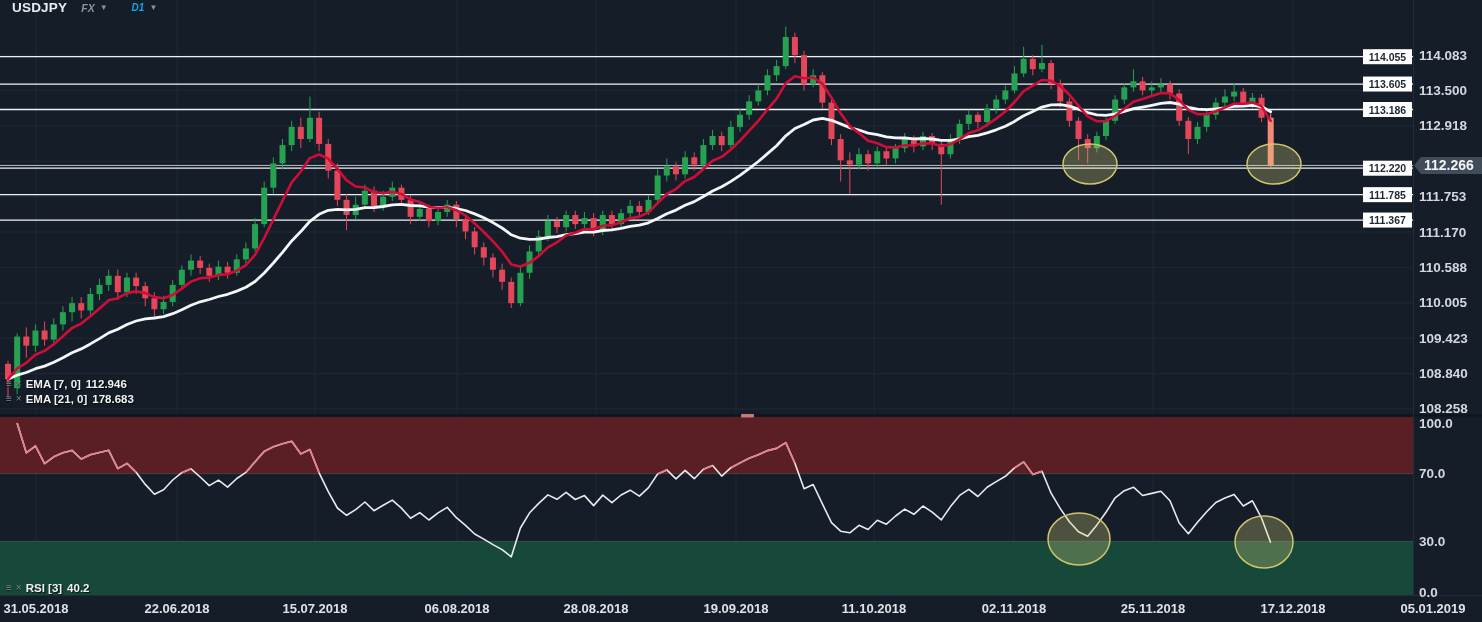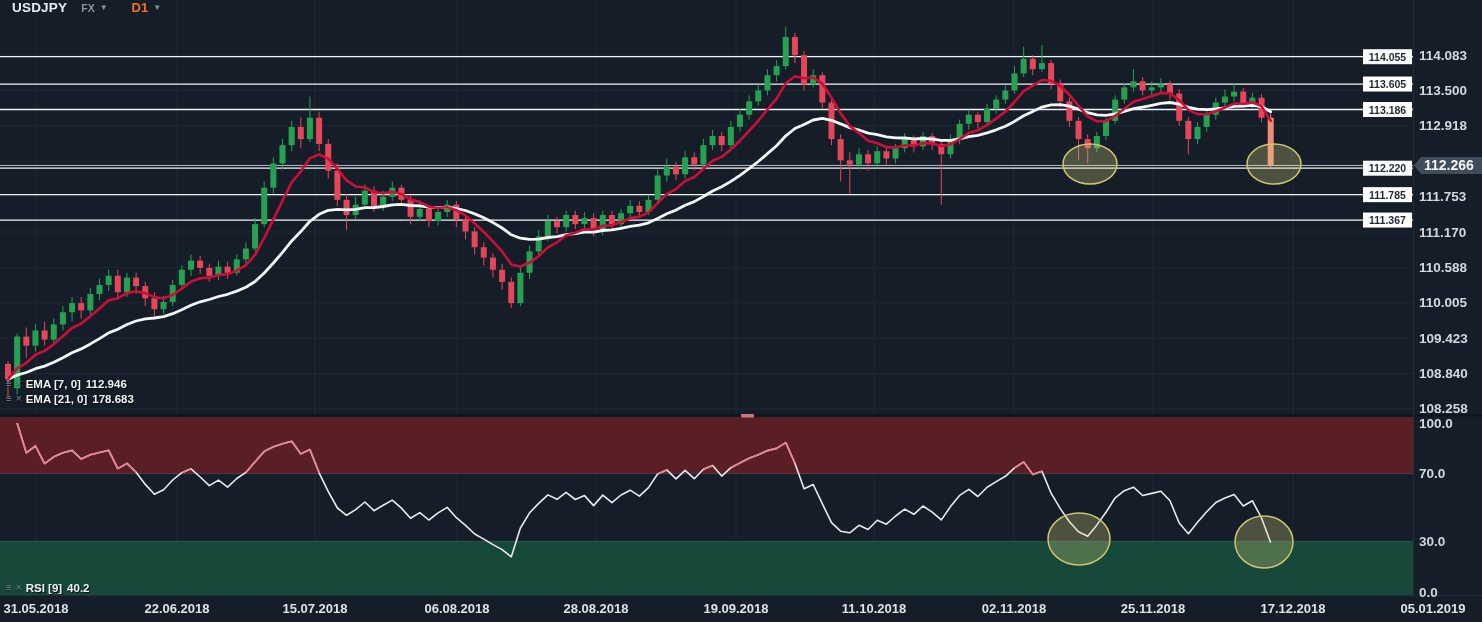--- a/index.html
+++ b/index.html
@@ -3,22 +3,22 @@
 <meta charset="utf-8">
 <style>
   html,body{margin:0;padding:0;background:#10161f;}
   .chart-app{position:relative;width:1482px;height:622px;background:#151e28;overflow:hidden;
     font-family:"Liberation Sans",sans-serif;}
   #chart-svg{position:absolute;left:0;top:0;}
   #chart-svg text{font-family:"Liberation Sans",sans-serif;font-weight:700;}
   .toolbar{position:absolute;left:12px;top:0;display:flex;align-items:center;z-index:5;}
   .symbol{color:#e9ecf0;font-size:13.5px;font-weight:800;letter-spacing:.2px;}
   .dd{display:flex;align-items:center;margin-left:14px;cursor:pointer;}
-  .dd .lbl{color:#8b939e;font-size:10.5px;font-weight:700;}
-  .dd.interval .lbl{color:#f97316;font-size:13px;padding-left:10px;}
+  .dd .lbl{color:#8b939e;font-size:10.5px;font-weight:700;font-style:italic;}
+  .dd.interval .lbl{color:#0ea5e9;font-size:10px;padding-left:10px;}
   .caret{color:#8b939e;font-size:8px;margin-left:5px;}
   .legend{position:absolute;left:6px;z-index:5;}
   .legend-row{display:flex;align-items:center;height:13px;margin-bottom:2px;}
   .mini-btn{color:#7e8792;font-size:10px;line-height:10px;margin-right:4px;cursor:pointer;
     text-shadow:0 1px 1px rgba(0,0,0,.7);}
   .legend-text{color:#f0f2f4;font-size:11.5px;font-weight:700;text-shadow:1px 1px 1px rgba(0,0,0,.8);}
   .legend-text .val{margin-left:5px;}
 </style>
 </head>
 <body>
@@ -439,17 +439,17 @@
       <span class="mini-btn">≡</span>
       <span class="mini-btn">×</span>
       <span class="legend-text"><span>EMA [21, 0]</span><span class="val">178.683</span></span>
     </div>
   </div>
 
   <div class="legend" style="top:581px;">
     <div class="legend-row">
       <span class="mini-btn">≡</span>
       <span class="mini-btn">×</span>
-      <span class="legend-text"><span>RSI [9]</span><span class="val">40.2</span></span>
+      <span class="legend-text"><span>RSI [3]</span><span class="val">40.2</span></span>
     </div>
   </div>
 
 </div>
 
 </body></html>

